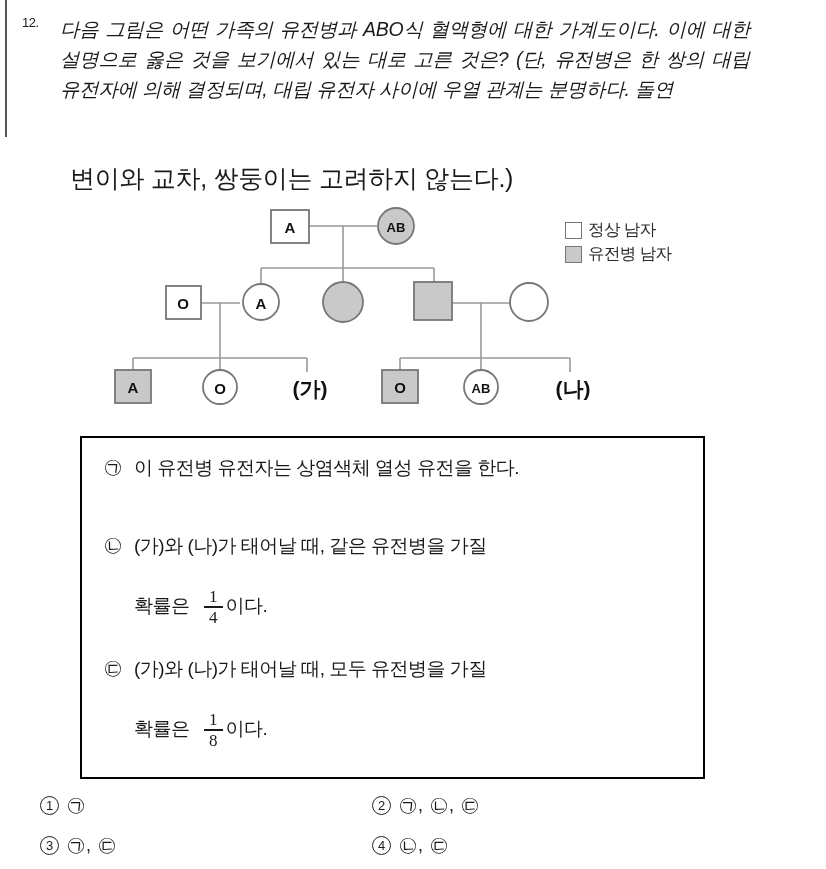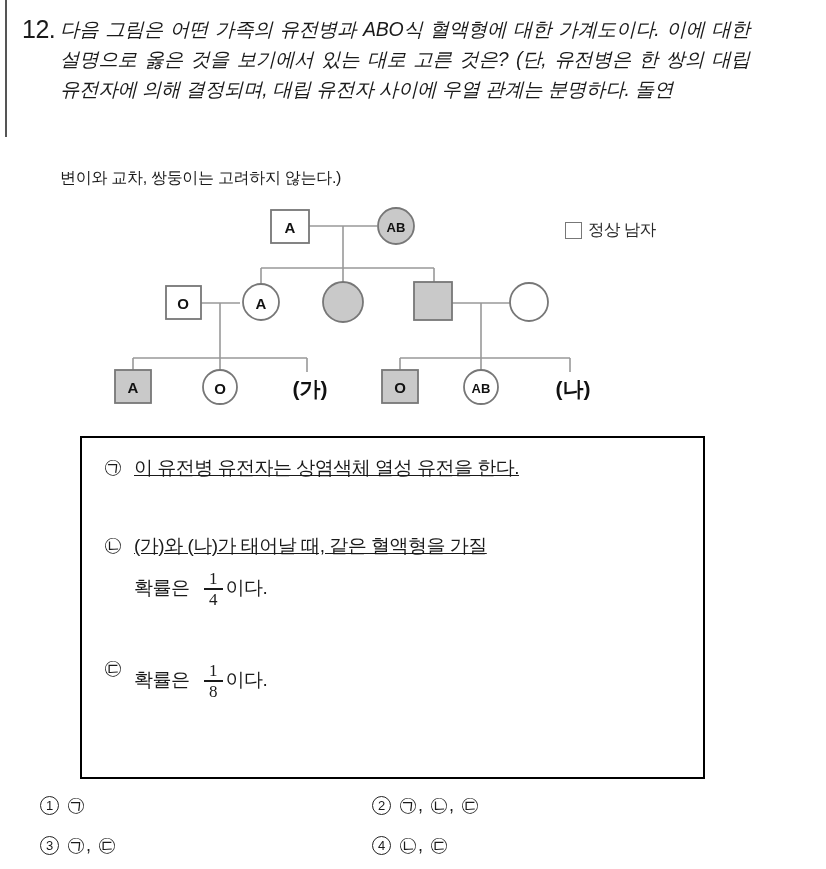--- a/index.html
+++ b/index.html
@@ -30,41 +30,41 @@
   #question-block {
     position: absolute;
     left: 22px;
     top: 8px;
     width: 790px;
   }
   #question-number {
     position: absolute;
     left: 0px;
     top: 7px;
-    font-size: 25px;
+    font-size: 13px;
     letter-spacing: -0.5px;
   }
   #question-text {
     position: absolute;
     left: 38px;
     top: 6px;
     width: 690px;
     font-size: 19.5px;
     line-height: 30px;
     letter-spacing: -0.3px;
     text-align: justify;
     word-break: keep-all;
     font-style: italic;
   }
   #question-text-2 {
     position: absolute;
-    left: 38px;
+    left: 48px;
     top: 155px;
     width: 690px;
-    font-size: 16px;
+    font-size: 25px;
     line-height: 30px;
     letter-spacing: -0.3px;
   }
 
   
   #pedigree {
     position: absolute;
     left: 0px;
     top: 200px;
     width: 826px;
@@ -145,31 +145,30 @@
   .stmt-marker {
     position: absolute;
     left: 0px;
     width: 26px;
     font-size: 18px;
     text-align: left;
   }
   .stmt-body {
     margin-left: 30px;
     display: block;
-    text-decoration: underline;
   }
   #stmt-a { top: 14px; }
   #stmt-b { top: 92px; }
   #stmt-c { top: 215px; }
 
   .prob-line {
     display: flex;
     align-items: center;
     margin-left: 30px;
-    margin-top: 8px;
+    margin-top: 26px;
     font-size: 19px;
     letter-spacing: -0.5px;
   }
   .frac {
     display: inline-flex;
     flex-direction: column;
     align-items: center;
     margin: 0 3px 0 14px;
     line-height: 1;
     font-family: "Liberation Serif", "DejaVu Serif", serif;
@@ -315,45 +314,50 @@
       <text class="gen-label" x="573" y="188">(나)</text>
     </g>
   </svg>
 </div>
 
 <div id="legend">
   <div class="legend-row">
     <span class="legend-swatch sw-square-open"></span>
     <span class="legend-text">정상 남자</span>
   </div>
+  <div class="legend-row">
+    <span class="legend-swatch sw-square-fill"></span>
+    <span class="legend-text">유전병 남자</span>
+  </div>
 </div>
 
 <div id="statements-box">
 
   <div class="stmt" id="stmt-a">
     <span class="stmt-marker">㉠</span>
     <span class="stmt-body">이 유전병 유전자는 상염색체 열성 유전을 한다.</span>
   </div>
 
   <div class="stmt" id="stmt-b">
     <span class="stmt-marker">㉡</span>
-    <span class="stmt-body">(가)와 (나)가 태어날 때, 같은 혈액형을 가질</span>
+    <span class="stmt-body">(가)와 (나)가 태어날 때, 같은 유전병을 가질</span>
     <span class="prob-line">
       <span>확률은</span>
       <span class="frac">
         <span class="frac-num">1</span>
         <span class="frac-bar"></span>
         <span class="frac-den">4</span>
       </span>
       <span>이다.</span>
     </span>
   </div>
 
   <div class="stmt" id="stmt-c">
     <span class="stmt-marker">㉢</span>
+    <span class="stmt-body">(가)와 (나)가 태어날 때, 모두 유전병을 가질</span>
     <span class="prob-line">
       <span>확률은</span>
       <span class="frac">
         <span class="frac-num">1</span>
         <span class="frac-bar"></span>
         <span class="frac-den">8</span>
       </span>
       <span>이다.</span>
     </span>
   </div>

